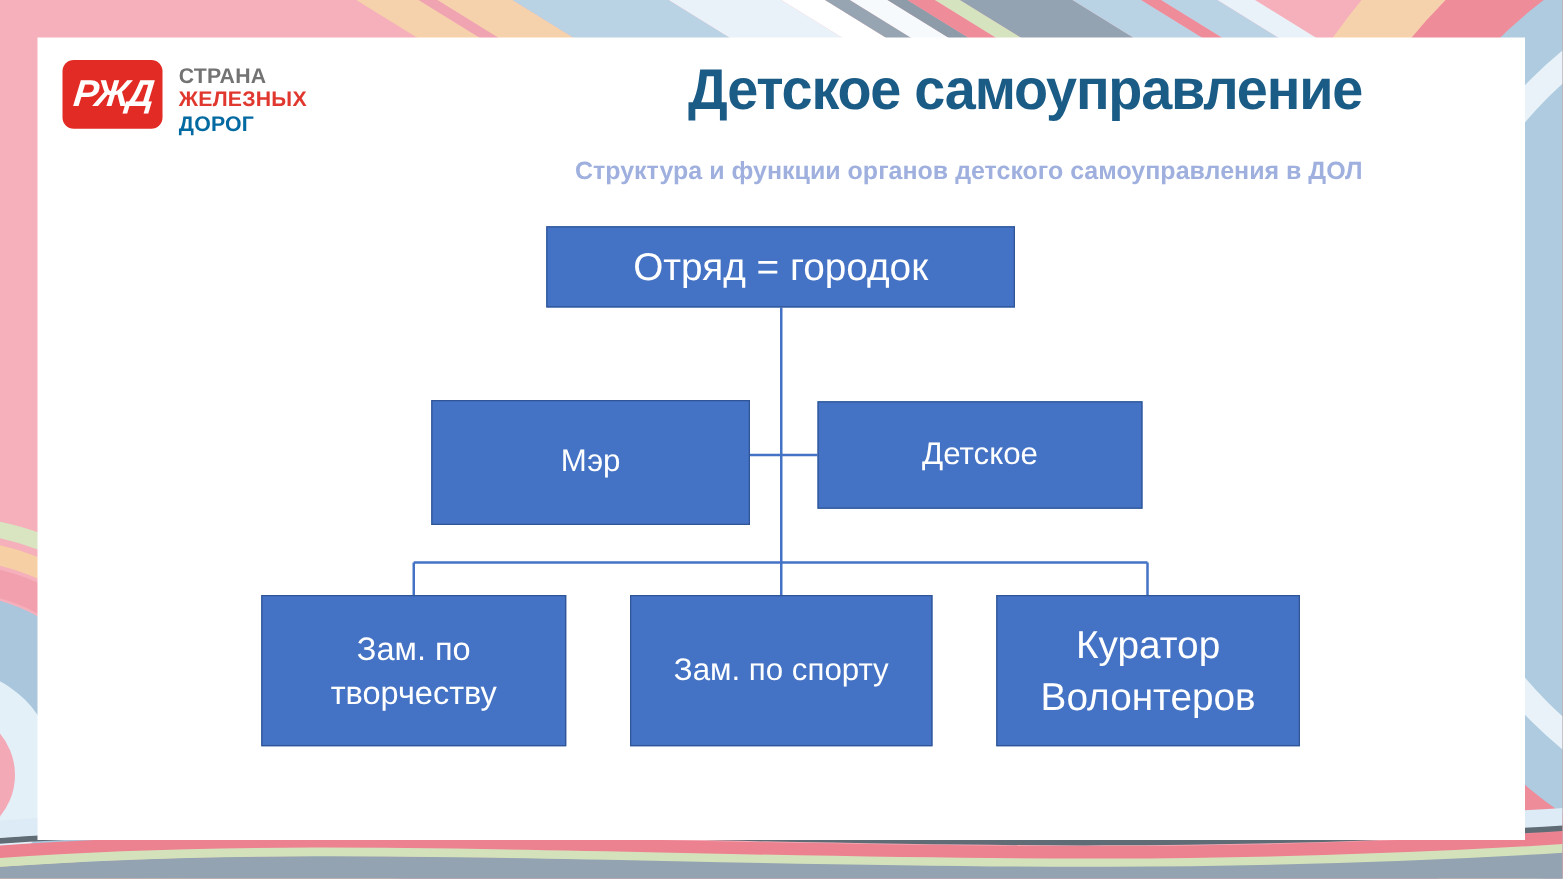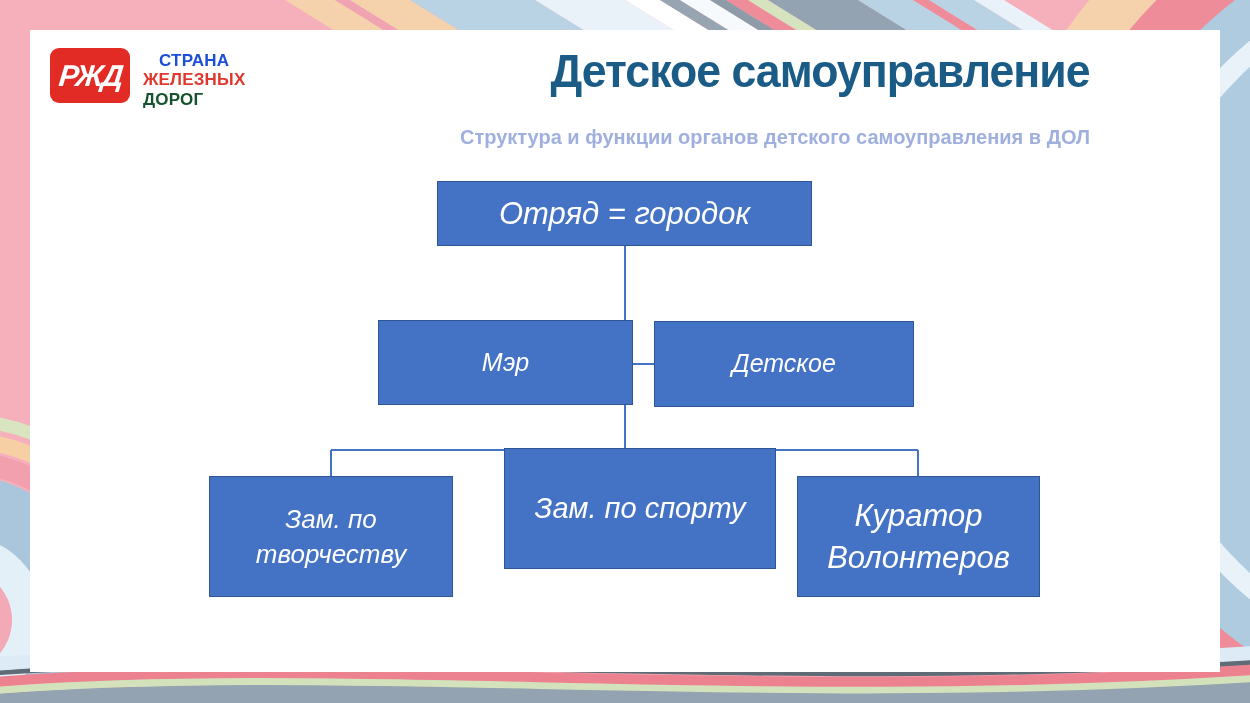--- a/index.html
+++ b/index.html
@@ -17,45 +17,45 @@
   .logo-mark{
     width:80px;height:55px;background:#E32B25;border-radius:9px;
     display:flex;align-items:center;justify-content:center;
   }
   .logo-mark span{
     color:#fff;font-size:30px;font-weight:bold;font-style:italic;
     transform:skewX(-6deg);letter-spacing:-2px;
   }
   .logo-text{margin-left:13px;margin-top:3px;display:flex;flex-direction:column;
     font-weight:bold;font-size:17px;line-height:1.14;letter-spacing:.2px;}
-  .logo-text .l1{color:#1d4ed8;margin-left:16px;}
+  .logo-text .l1{color:#737373;}
   .logo-text .l2{color:#E0382E;}
-  .logo-text .l3{color:#14532d;}
+  .logo-text .l3{color:#0369a1;}
   
   .title{
     position:absolute;left:390px;top:14px;width:800px;margin:0;
     text-align:center;font-size:46px;font-weight:bold;color:#1B5C86;
     letter-spacing:-1px;transform:scaleX(.97);
   }
   .subtitle{
     position:absolute;left:300px;top:80px;width:890px;
     text-align:center;font-size:20px;font-weight:bold;color:#9FB0DF;margin-top:16px;
   }
   
   .connectors{position:absolute;left:0;top:0;width:1250px;height:703px;pointer-events:none;}
   .node{
     position:absolute;background:#4472C4;border:1px solid #2F5597;
     color:#fff;display:flex;align-items:center;justify-content:center;
-    text-align:center;box-sizing:border-box;padding:2px 8px;line-height:1.33;font-style:italic;
+    text-align:center;box-sizing:border-box;padding:2px 8px;line-height:1.33;
   }
   .n-root{left:437px;top:181px;width:375px;height:65px;font-size:31px;}
-  .n-2a{left:345px;top:320px;width:255px;height:85px;font-size:25px;margin-left:33px;}
+  .n-2a{left:345px;top:320px;width:255px;height:100px;font-size:25px;}
   .n-2b{left:654px;top:321px;width:260px;height:86px;font-size:25px;}
   .n-3a{left:209px;top:476px;width:244px;height:121px;font-size:26px;}
-  .n-3b{left:504px;top:448px;width:272px;height:121px;font-size:29px;}
+  .n-3b{left:504px;top:476px;width:242px;height:121px;font-size:25px;}
   .n-3c{left:797px;top:476px;width:243px;height:121px;font-size:31px;}
 </style>
 </head>
 <body>
 
 <div class="slide">
 
   <svg class="frame" viewBox="0 0 1250 703" xmlns="http://www.w3.org/2000/svg">
     <rect x="0" y="0" width="1250" height="703" fill="#F5B0BC"></rect>
 

